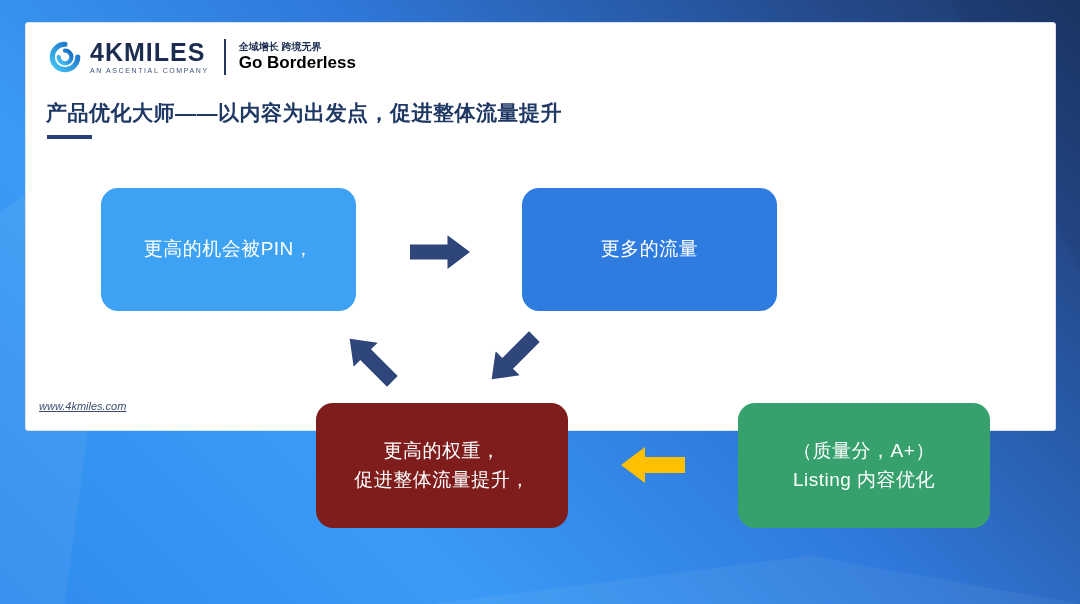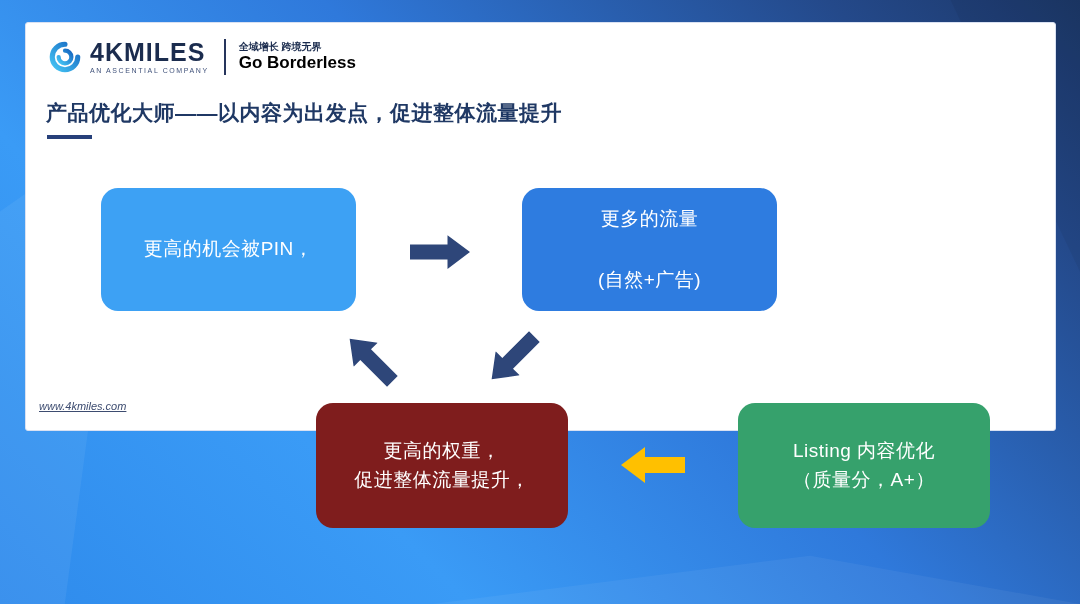--- a/index.html
+++ b/index.html
@@ -171,31 +171,30 @@
 
     <div class="slide-title">产品优化大师——以内容为出发点，促进整体流量提升</div>
     <div class="title-dash"></div>
 
     <div class="dbox b1" style="background: rgb(61, 161, 244);">
       <span>更高的机会被PIN，</span>
     </div>
 
     <div class="dbox b2" style="background: rgb(46, 124, 224);">
       <span>更多的流量</span>
-      <span>(自然+广告)</span>
     </div>
 
     <div class="dbox b3" style="background: #7f1d1d;">
       <span>更高的权重，</span>
       <span>促进整体流量提升，</span>
     </div>
 
     <div class="dbox b4" style="background: rgb(54, 161, 108);">
+      <span>（质量分，A+）</span>
       <span>Listing 内容优化</span>
-      <span>（质量分，A+）</span>
     </div>
 
     <div class="arrow right-arrow" style="color: rgb(46, 70, 121);">
       <svg viewBox="0 0 64 36">
           <path fill="currentColor" d="M0,10 H40 V0 L64,18 L40,36 V26 H0 Z"></path>
         </svg>
     </div>
     <div class="arrow downleft-arrow" style="color: rgb(46, 70, 121);">
       <svg viewBox="0 0 64 36">
           <path fill="currentColor" d="M0,10 H40 V0 L64,18 L40,36 V26 H0 Z"></path>

